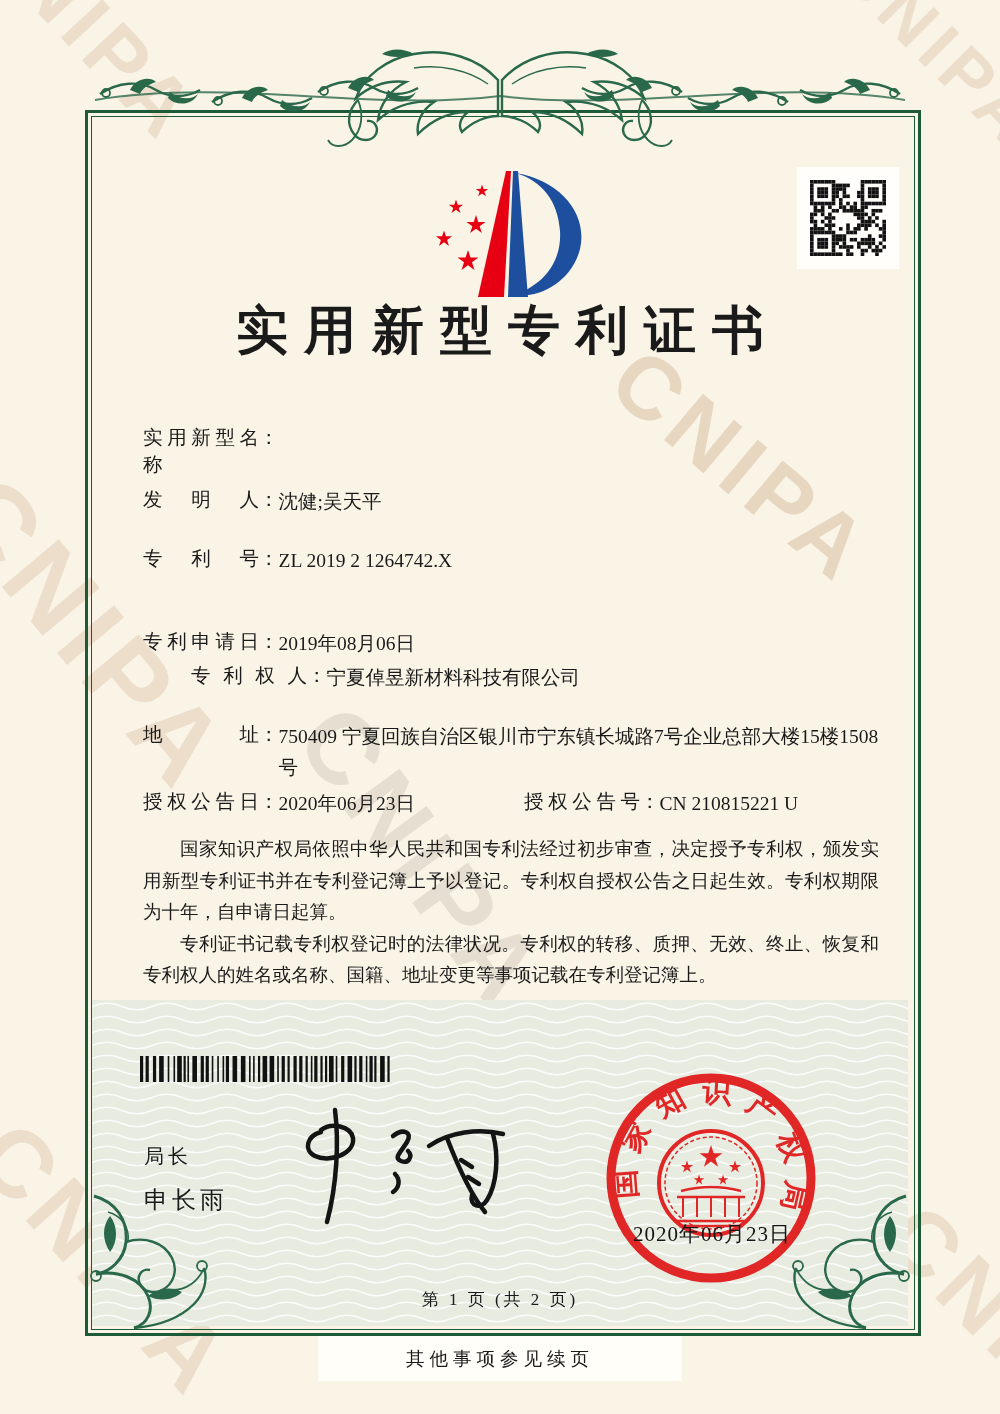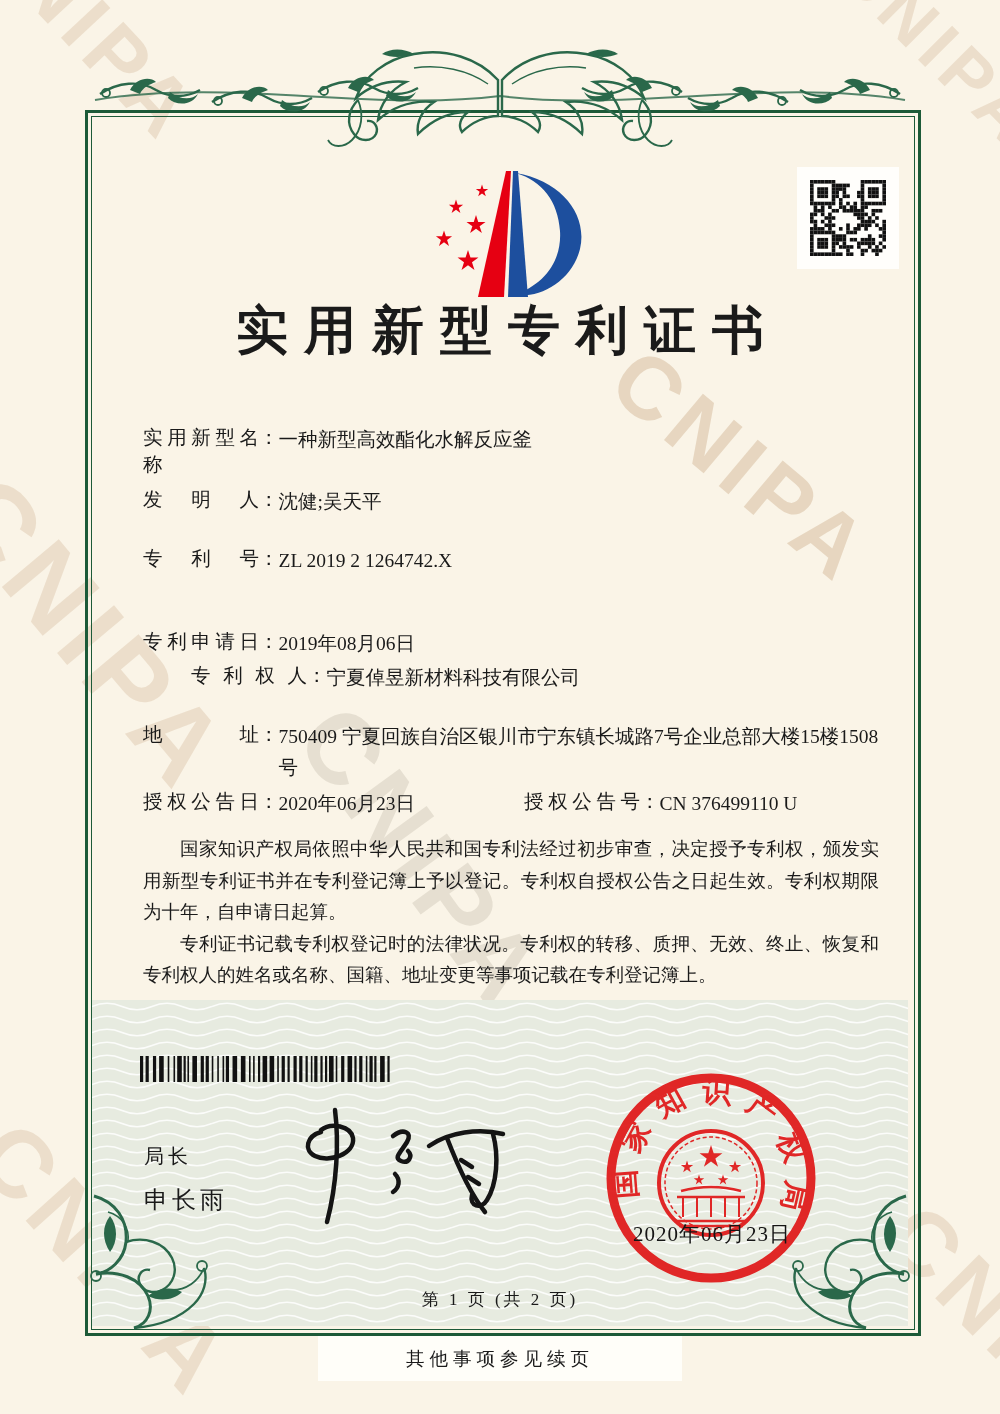--- a/index.html
+++ b/index.html
@@ -390,21 +390,20 @@
         <rect x="50.666666666666664" y="72.38095238095238" width="3.619047619047619" height="3.619047619047619" fill="#111"></rect>
         <rect x="65.14285714285714" y="72.38095238095238" width="3.619047619047619" height="3.619047619047619" fill="#111"></rect>
       </svg>
   </div>
 
   <div class="title">实用新型专利证书</div>
 
   <div class="row" style="top:424px;">
     <span class="lbl">实用新型名称</span>
       <span class="colon">：</span>
-    <span class="val">一种新型高效酯化水解反应釜</span>
   </div>
   <div class="row" style="top:486px;">
     <span class="lbl">发明人</span>
       <span class="colon">：</span>
     <span class="val">沈健;吴天平</span>
   </div>
   <div class="row" style="top:545px;">
     <span class="lbl">专利号</span>
       <span class="colon">：</span>
     <span class="val">ZL 2019 2 1264742.X</span>
@@ -425,21 +424,21 @@
     <span class="val">750409 宁夏回族自治区银川市宁东镇长城路7号企业总部大楼15楼1508号</span>
   </div>
   <div class="row" style="top:788px;">
     <span class="lbl">授权公告日</span>
       <span class="colon">：</span>
     <span class="val">2020年06月23日</span>
   </div>
   <div class="row row2" style="top:788px;">
     <span class="lbl">授权公告号</span>
       <span class="colon">：</span>
-    <span class="val">CN 376499110 U</span>
+    <span class="val">CN 210815221 U</span>
   </div>
 
   <div class="body">
     <p>国家知识产权局依照中华人民共和国专利法经过初步审查，决定授予专利权，颁发实用新型专利证书并在专利登记簿上予以登记。专利权自授权公告之日起生效。专利权期限为十年，自申请日起算。</p>
     <p>专利证书记载专利权登记时的法律状况。专利权的转移、质押、无效、终止、恢复和专利权人的姓名或名称、国籍、地址变更等事项记载在专利登记簿上。</p>
   </div>
 
   <div class="barcode-box">
     <svg id="barcode-svg" width="256" height="26" xmlns="http://www.w3.org/2000/svg">
         <rect x="0" y="0" width="3.2" height="26" fill="#111"></rect>

